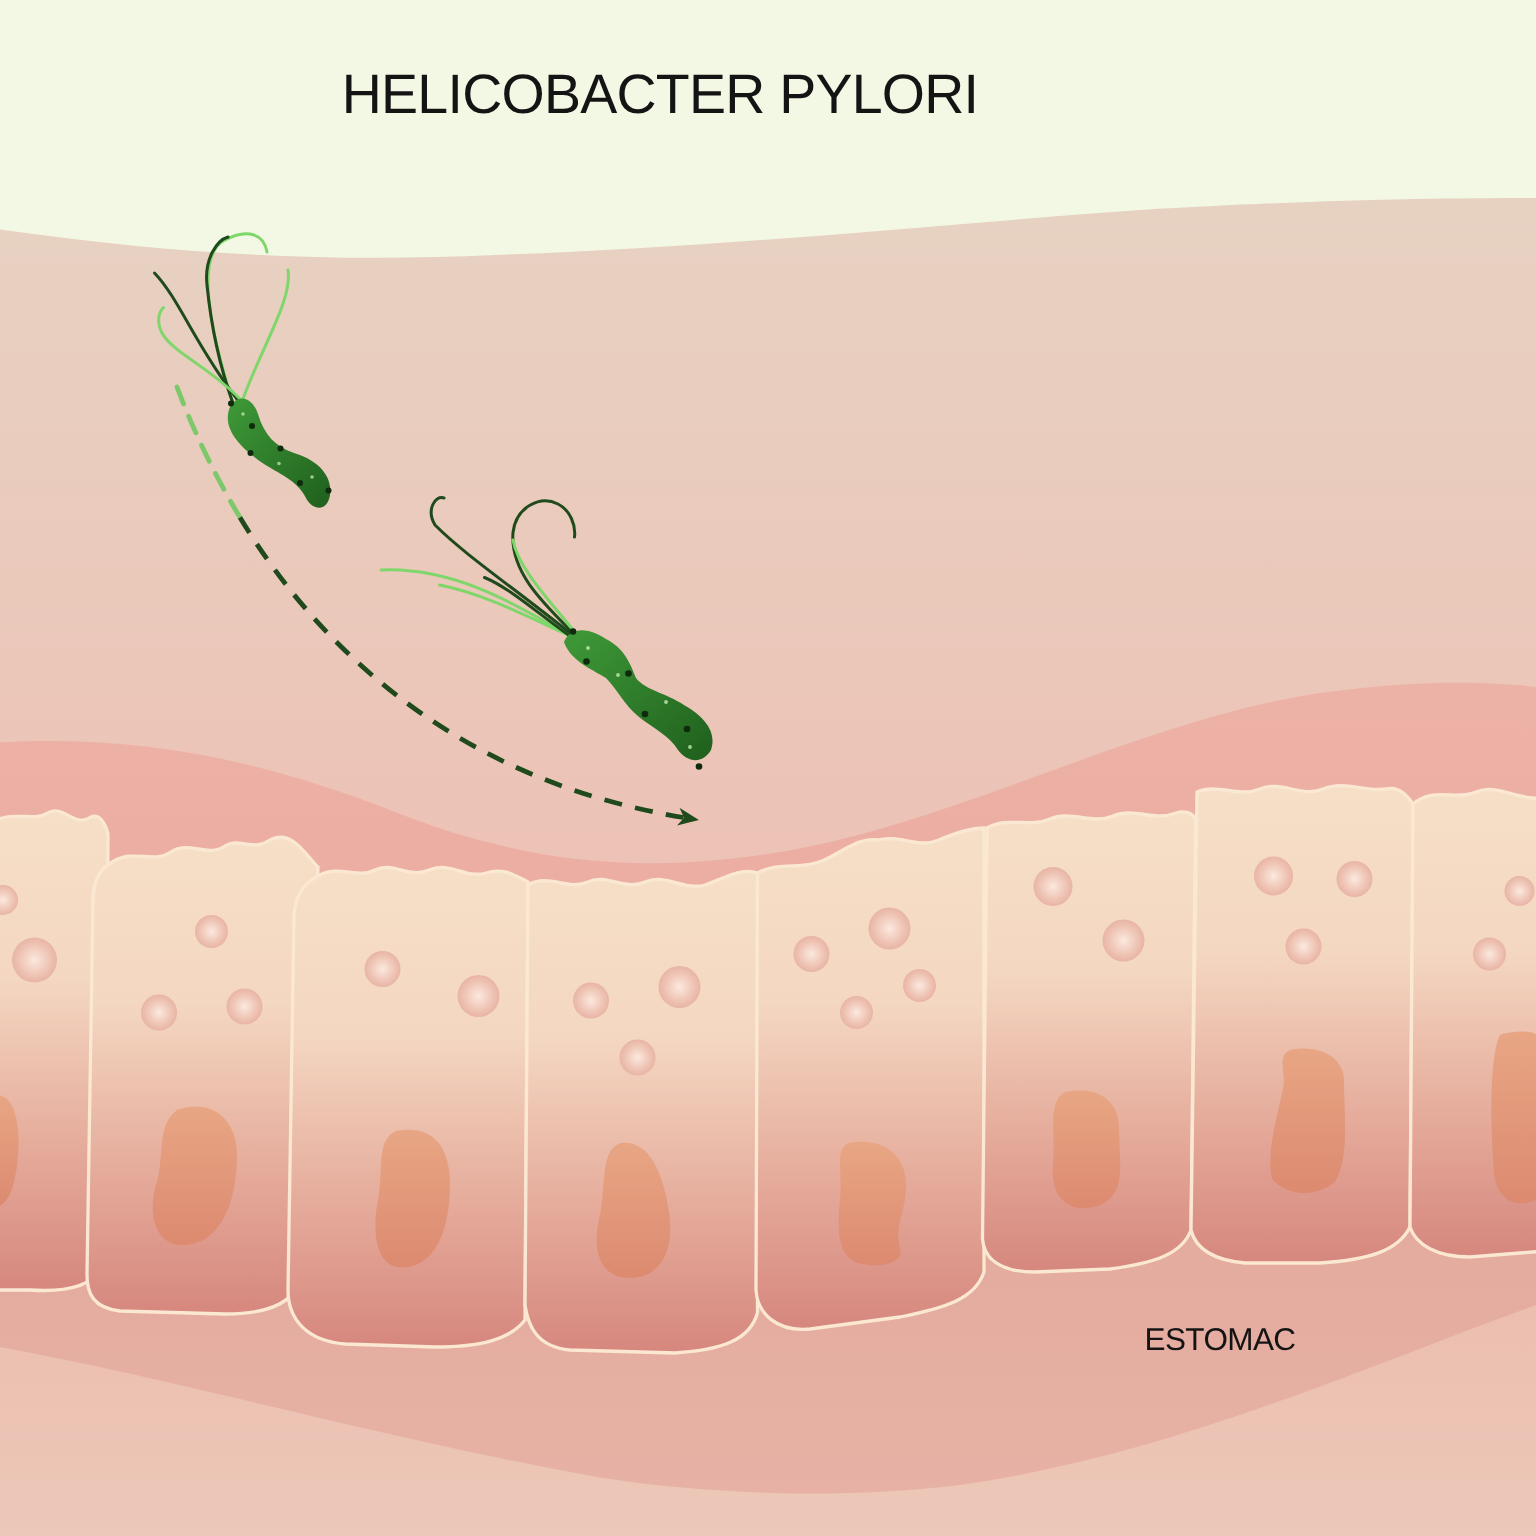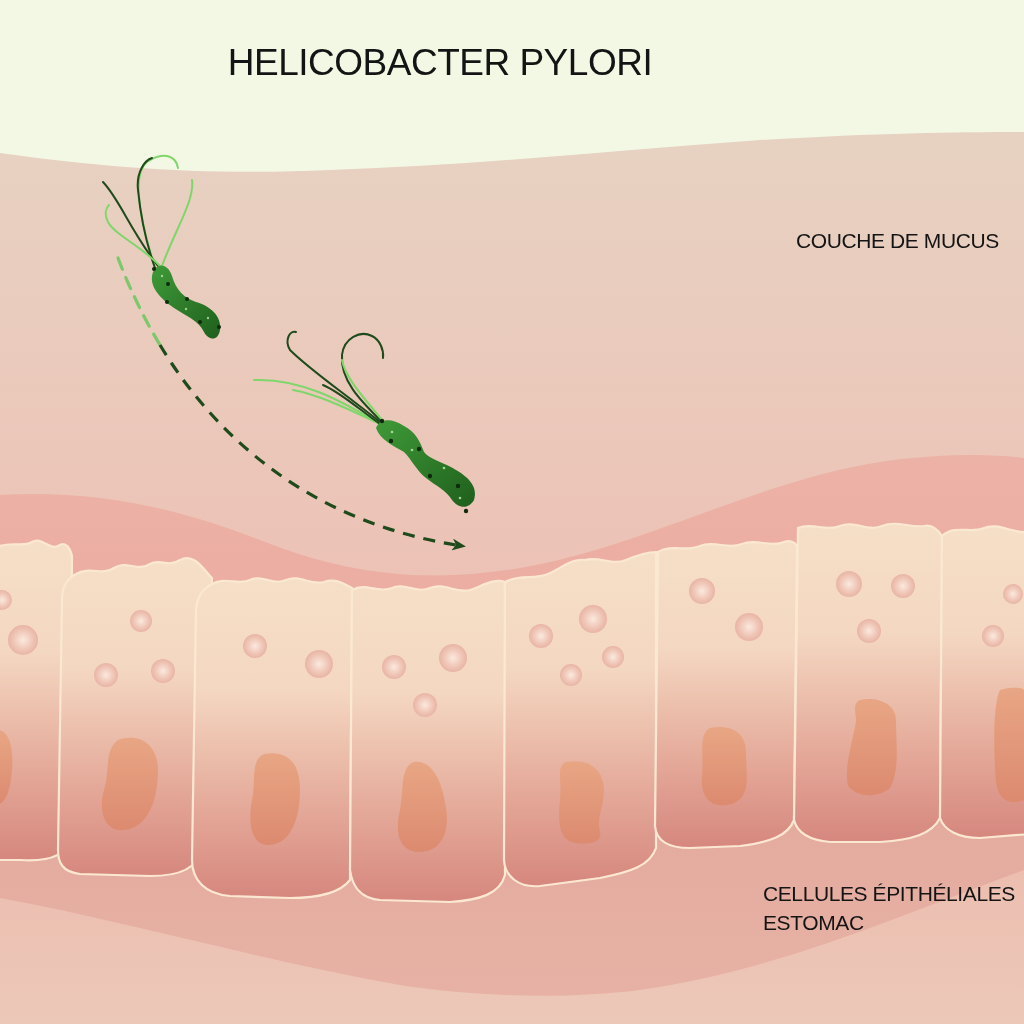--- a/index.html
+++ b/index.html
@@ -171,18 +171,16 @@
     <g fill="#b7e5a8" opacity="0.85">
       <circle cx="392" cy="432" r="1.3"></circle>
       <circle cx="412" cy="450" r="1.3"></circle>
       <circle cx="444" cy="468" r="1.3"></circle>
       <circle cx="460" cy="498" r="1.3"></circle>
     </g>
   </g>
 </svg>
 
 <div class="label" id="title">HELICOBACTER PYLORI</div>
-<div class="label" id="lbl-mucus">COUCHE DE MUCUS</div>
 <div class="label" id="lbl-cells">
-  <div>CELLULES ÉPITHÉLIALES</div>
   <div>ESTOMAC</div>
 </div>
 </div>
 
 </body></html>

